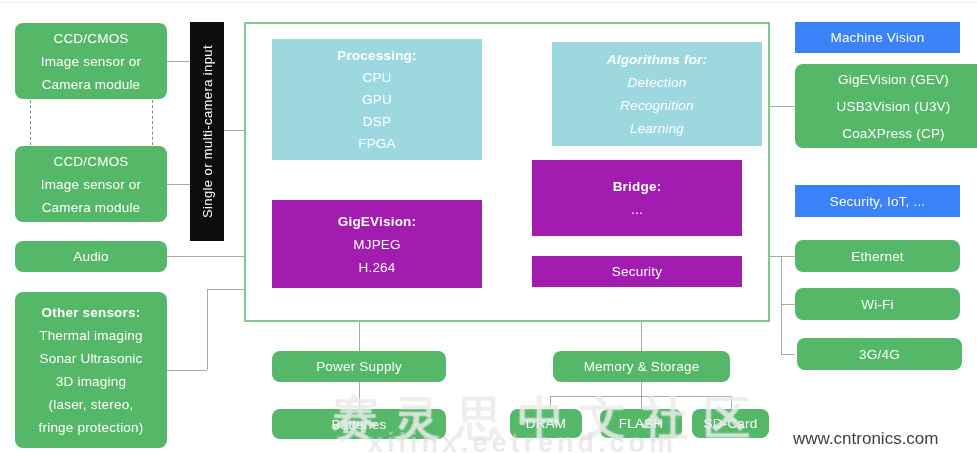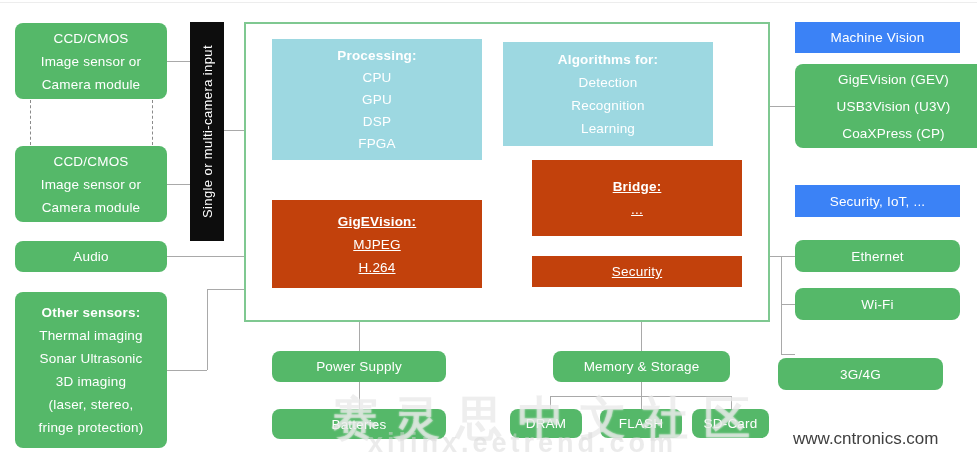--- a/index.html
+++ b/index.html
@@ -7,21 +7,21 @@
     position:relative;width:977px;height:453px;background:#ffffff;overflow:hidden;
     font-family:"Liberation Sans",sans-serif;-webkit-font-smoothing:antialiased;
   }
   .box{
     position:absolute;color:#fff;text-align:center;font-size:13.5px;
     display:flex;flex-direction:column;justify-content:center;align-items:center;
     box-sizing:border-box;letter-spacing:.2px;
   }
   .green{background:#55b869;border-radius:8px;}
   .cyan{background:#9dd8e1;}
-  .gray{background:#c2410c;text-decoration:underline;}
+  .gray{background:#a21caf;}
   .black{background:#3b82f6;}
   .box .title{font-weight:bold;}
   .lh22 span{display:block;line-height:22px;}
   .lh23 span{display:block;line-height:23px;}
   .lh27 span{display:block;line-height:27px;}
   .frame{
     position:absolute;left:244px;top:22px;width:526px;height:300px;
     border:2px solid #7fc891;box-sizing:border-box;background:transparent;
   }
   .hline{position:absolute;height:1px;background:#a9a9a9;}
@@ -97,21 +97,21 @@
     <span>DSP</span>
     <span>FPGA</span>
   </div>
 
   <div class="box gray lh23" style="left:272px;top:200px;width:210px;height:88px;">
     <span class="title">GigEVision:</span>
     <span>MJPEG</span>
     <span>H.264</span>
   </div>
 
-  <div class="box cyan lh23" style="left:503px;top:42px;width:210px;height:104px;">
+  <div class="box cyan lh23" style="left:552px;top:42px;width:210px;height:104px;font-style:italic;">
     <span class="title">Algorithms for:</span>
     <span>Detection</span>
     <span>Recognition</span>
     <span>Learning</span>
   </div>
 
   <div class="box gray lh23" style="left:532px;top:160px;width:210px;height:76px;">
     <span class="title">Bridge:</span>
     <span>...</span>
   </div>
@@ -135,21 +135,21 @@
   </div>
 
   <div class="box green" style="left:795px;top:240px;width:165px;height:32px;">
     <span>Ethernet</span>
   </div>
 
   <div class="box green" style="left:795px;top:288px;width:165px;height:32px;">
     <span>Wi-Fi</span>
   </div>
 
-  <div class="box green" style="left:778px;top:338px;width:165px;height:32px;margin-top:20px;">
+  <div class="box green" style="left:797px;top:338px;width:165px;height:32px;">
     <span>3G/4G</span>
   </div>
 
   <div class="box green" style="left:272px;top:351px;width:174px;height:31px;">
     <span>Power Supply</span>
   </div>
 
   <div class="box green" style="left:272px;top:409px;width:174px;height:30px;">
     <span>Batteries</span>
   </div>

